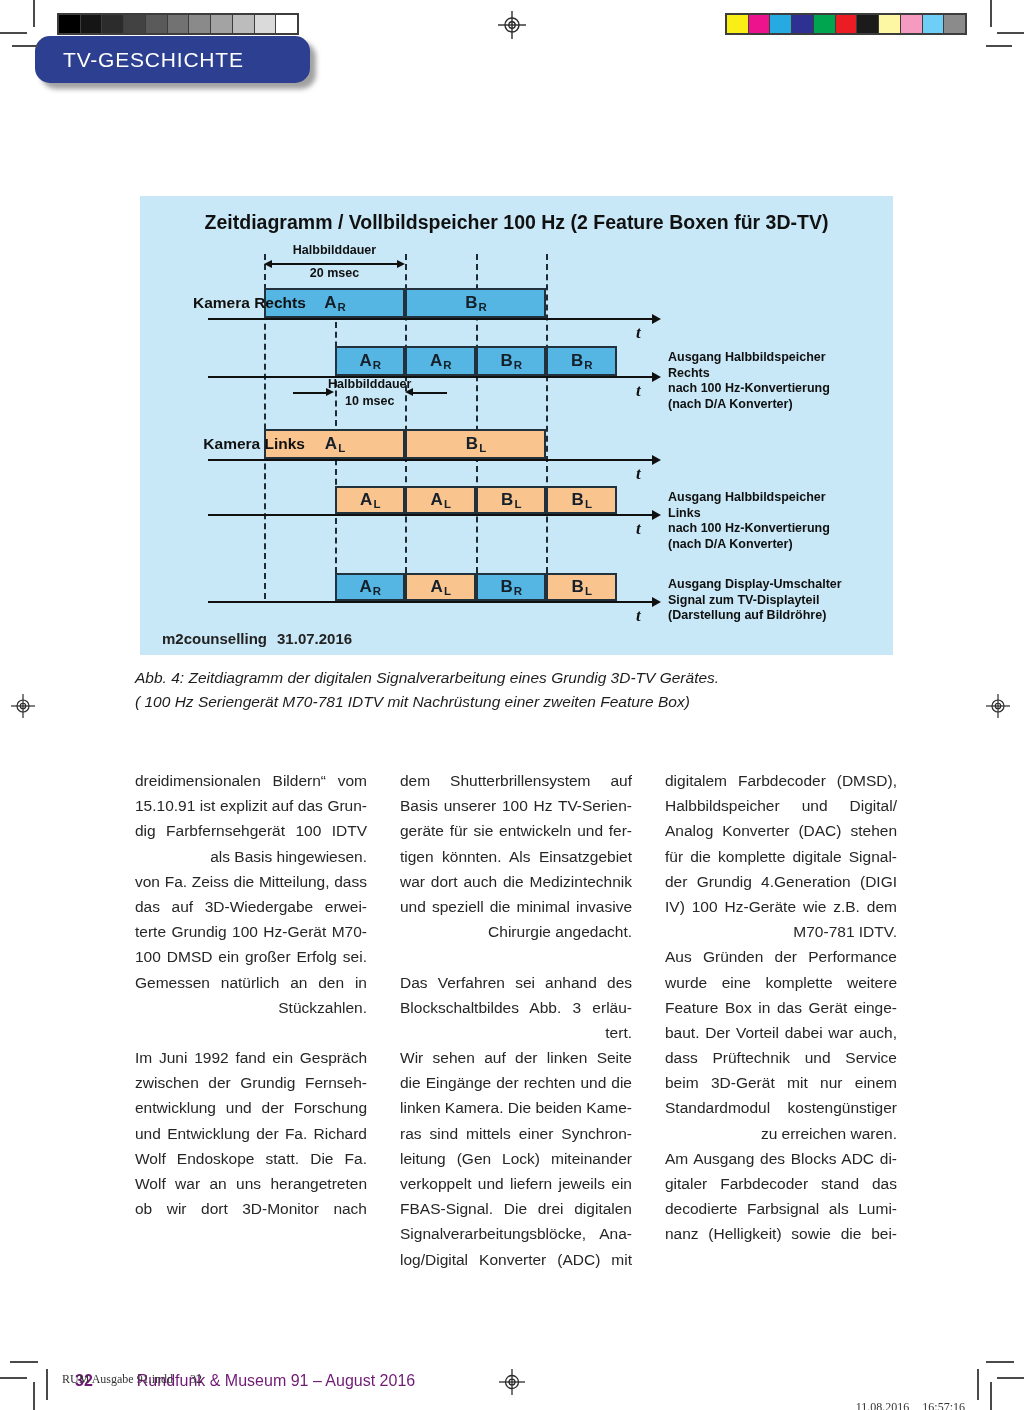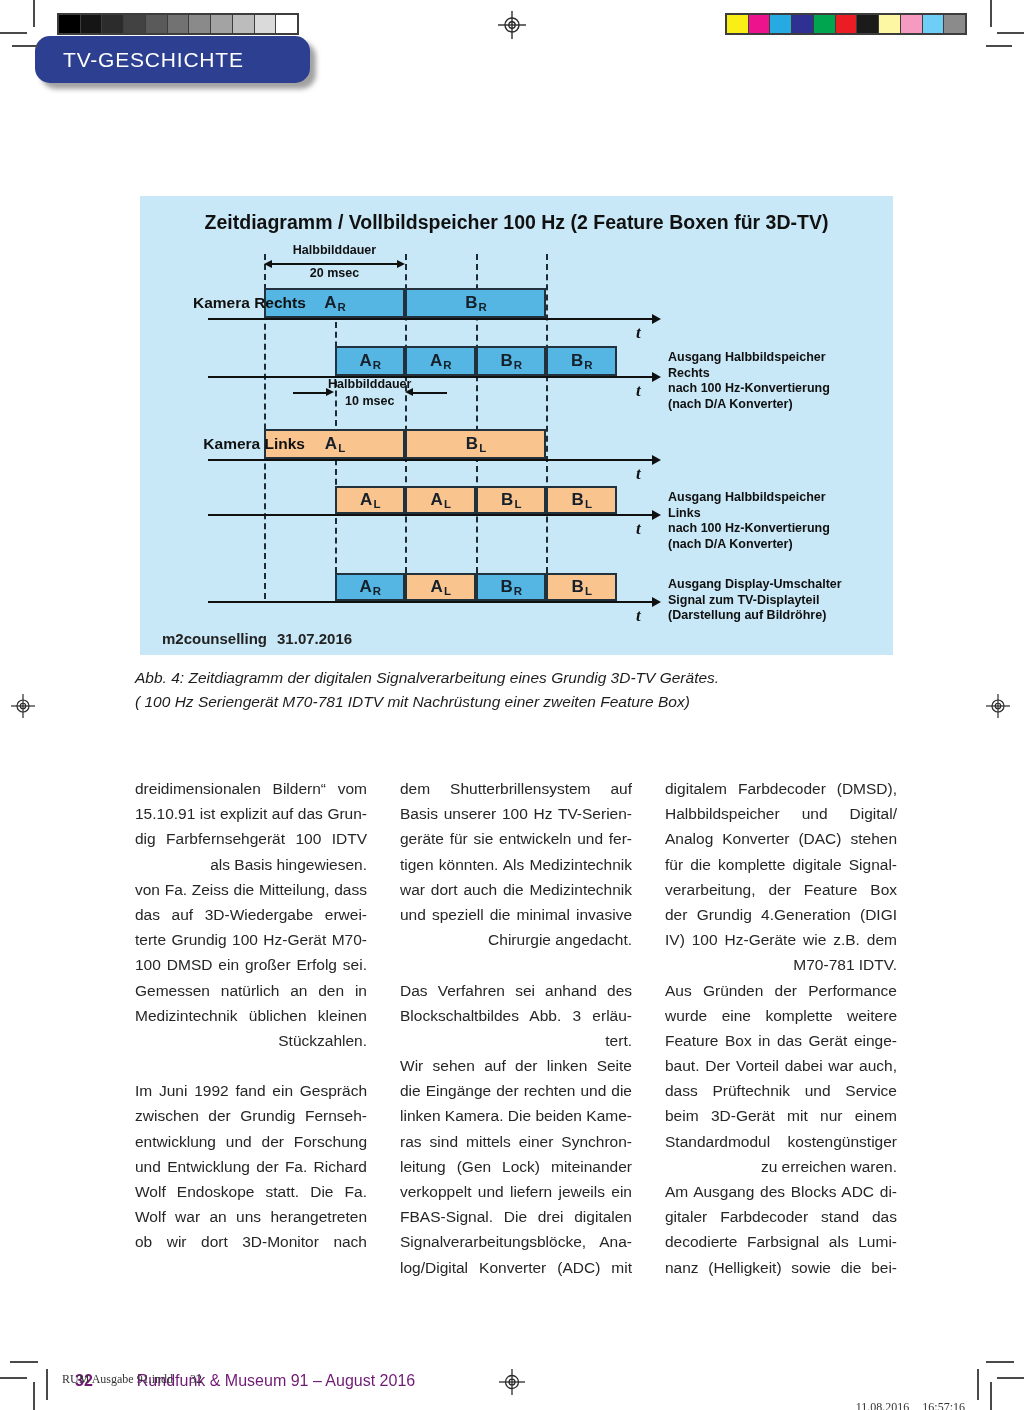--- a/index.html
+++ b/index.html
@@ -40,21 +40,21 @@
           text-align:right;color:#101010;margin-left:45px;}
   .sidelab{position:absolute;font-weight:bold;font-size:12.5px;line-height:15.5px;
            color:#101010;white-space:nowrap;}
   .annot{position:absolute;font-weight:bold;font-size:12.5px;color:#101010;
          white-space:nowrap;transform:translateX(-50%);}
   .credit{position:absolute;font-size:15px;font-weight:bold;color:#222;}
   
   .caption{position:absolute;left:135px;top:666px;width:780px;font-style:italic;
            font-size:15.5px;line-height:23.5px;color:#1d1d1d;}
   
-  .col{position:absolute;top:768px;width:232px;font-size:15.5px;color:#262626;margin-top:8px;}
+  .col{position:absolute;top:768px;width:232px;font-size:15.5px;color:#262626;}
   .tl{height:25.2px;line-height:25.2px;overflow:hidden;text-align:justify;white-space:normal;}
   .tl::after{content:"";display:inline-block;width:100%;height:0;}
   .tl.flush{text-align:right;}
   .tl.flush::after{content:none;}
   
   .footer{position:absolute;left:75px;top:1372px;font-size:16px;color:#701a75;}
   .footer .pagenum{font-weight:bold;margin-right:44px;}
   .printline{position:absolute;font-family:"Liberation Serif",serif;font-size:12px;color:#333;}
 </style>
 </head>
@@ -261,36 +261,35 @@
   <div class="col" id="col-1" style="left:135px;">
       <div class="tl">dreidimensionalen Bildern“ vom</div>
       <div class="tl">15.10.91 ist explizit auf das Grun-</div>
       <div class="tl">dig Farbfernsehgerät 100 IDTV</div>
       <div class="tl flush">als Basis hingewiesen.</div>
       <div class="tl">von Fa. Zeiss die Mitteilung, dass</div>
       <div class="tl">das auf 3D-Wiedergabe erwei-</div>
       <div class="tl">terte Grundig 100 Hz-Gerät M70-</div>
       <div class="tl">100 DMSD ein großer Erfolg sei.</div>
       <div class="tl">Gemessen natürlich an den in der</div>
-      <div class="tl">Medizintechnik üblichen kleinen</div>
       <div class="tl flush">Stückzahlen.</div>
       <div class="tl flush"></div>
       <div class="tl">Im Juni 1992 fand ein Gespräch</div>
       <div class="tl">zwischen der Grundig Fernseh-</div>
       <div class="tl">entwicklung und der Forschung</div>
       <div class="tl">und Entwicklung der Fa. Richard</div>
       <div class="tl">Wolf Endoskope statt. Die Fa.</div>
       <div class="tl">Wolf war an uns herangetreten</div>
       <div class="tl">ob wir dort 3D-Monitor nach</div>
     </div>
   <div class="col" id="col-2" style="left:400px;">
       <div class="tl">dem Shutterbrillensystem auf</div>
       <div class="tl">Basis unserer 100 Hz TV-Serien-</div>
       <div class="tl">geräte für sie entwickeln und fer-</div>
-      <div class="tl">tigen könnten. Als Medizintechnik</div>
+      <div class="tl">tigen könnten. Als Einsatzgebiet</div>
       <div class="tl">war dort auch die Medizintechnik</div>
       <div class="tl">und speziell die minimal invasive</div>
       <div class="tl flush">Chirurgie angedacht.</div>
       <div class="tl flush"></div>
       <div class="tl">Das Verfahren sei anhand des</div>
       <div class="tl">Blockschaltbildes Abb. 3 erläu-</div>
       <div class="tl flush">tert.</div>
       <div class="tl">Wir sehen auf der linken Seite</div>
       <div class="tl">die Eingänge der rechten und die</div>
       <div class="tl">linken Kamera. Die beiden Kame-</div>
@@ -299,21 +298,20 @@
       <div class="tl">verkoppelt und liefern jeweils ein</div>
       <div class="tl">FBAS-Signal. Die drei digitalen</div>
       <div class="tl">Signalverarbeitungsblöcke, Ana-</div>
       <div class="tl">log/Digital Konverter (ADC) mit</div>
     </div>
   <div class="col" id="col-3" style="left:665px;">
       <div class="tl">digitalem Farbdecoder (DMSD),</div>
       <div class="tl">Halbbildspeicher und Digital/</div>
       <div class="tl">Analog Konverter (DAC) stehen</div>
       <div class="tl">für die komplette digitale Signal-</div>
-      <div class="tl">verarbeitung, der Feature Box</div>
       <div class="tl">der Grundig 4.Generation (DIGI</div>
       <div class="tl">IV) 100 Hz-Geräte wie z.B. dem</div>
       <div class="tl flush">M70-781 IDTV.</div>
       <div class="tl">Aus Gründen der Performance</div>
       <div class="tl">wurde eine komplette weitere</div>
       <div class="tl">Feature Box in das Gerät einge-</div>
       <div class="tl">baut. Der Vorteil dabei war auch,</div>
       <div class="tl">dass Prüftechnik und Service</div>
       <div class="tl">beim 3D-Gerät mit nur einem</div>
       <div class="tl">Standardmodul kostengünstiger</div>

